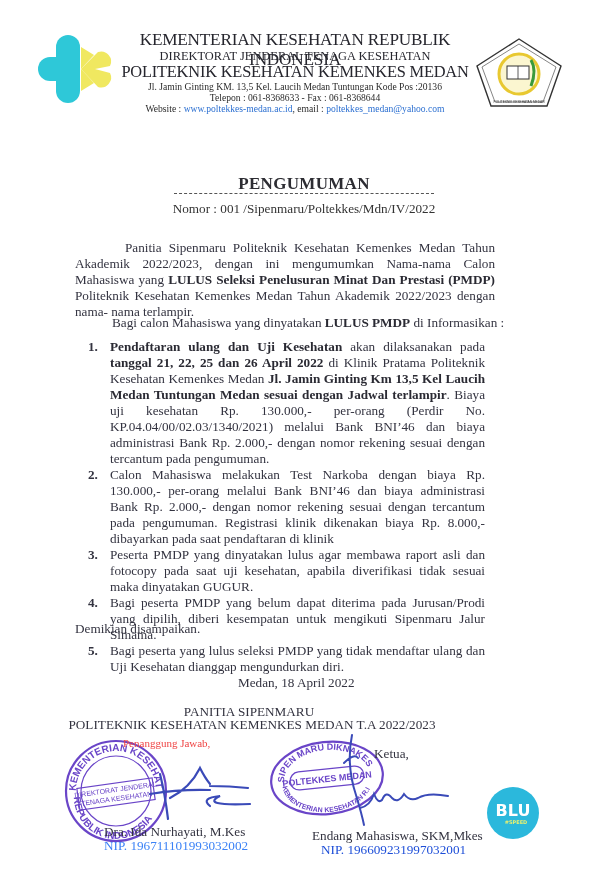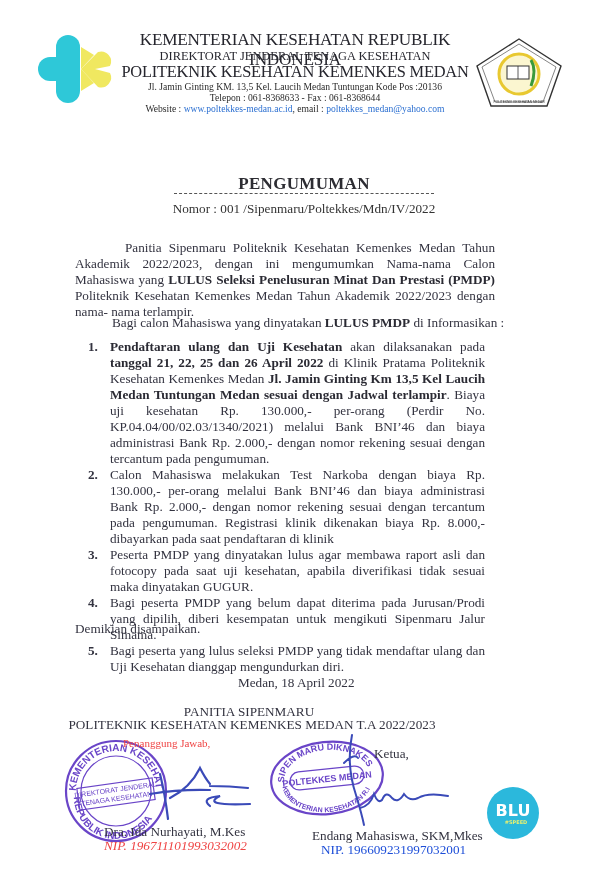--- a/index.html
+++ b/index.html
@@ -34,21 +34,21 @@
 
   b, .b { font-weight: bold; color:#2a2a33; }
 
   .demikian { left: 75px; top: 621px; font-size: 13.2px; color:#333340; }
   .medan { left: 238px; top: 675px; font-size: 13.2px; color:#333340; }
   .panitia { left: 0; width: 484px; top: 704px; font-size: 13.2px; color:#333340; padding-left: 14px; box-sizing:border-box; }
   .poltek { left: 0; width: 484px; top: 717px; font-size: 13.2px; color:#333340; padding-left: 20px; box-sizing:border-box; }
   .pj { left: 123px; top: 737px; font-size: 11px; color:#ef4444; }
   .ketua { left: 374px; top: 746px; font-size: 13.2px; color:#333340; }
   .name1 { left: 104px; top: 824px; font-size: 13.2px; color:#333340; }
-  .nip1 { left: 104px; top: 838px; font-size: 13.2px; color:#ef4444;font-style:italic; }
+  .nip1 { left: 104px; top: 838px; font-size: 13.2px; color:#3b82f6; }
   .name2 { left: 312px; top: 828px; font-size: 13.2px; color:#333340; }
   .nip2 { left: 321px; top: 842px; font-size: 13.2px; color:#1d4ed8; }
 
   .stamp { pointer-events: none; }
   #stamp1 { left: 62px; top: 735px; width: 108px; height: 110px; }
   #stamp2 { left: 268px; top: 738px; width: 118px; height: 78px; }
   #sig1 { left: 140px; top: 764px; width: 120px; height: 70px; }
   #sig2 { left: 340px; top: 733px; width: 120px; height: 100px; }
   #blu { left: 486px; top: 786px; width: 54px; height: 54px; }
 </style>

